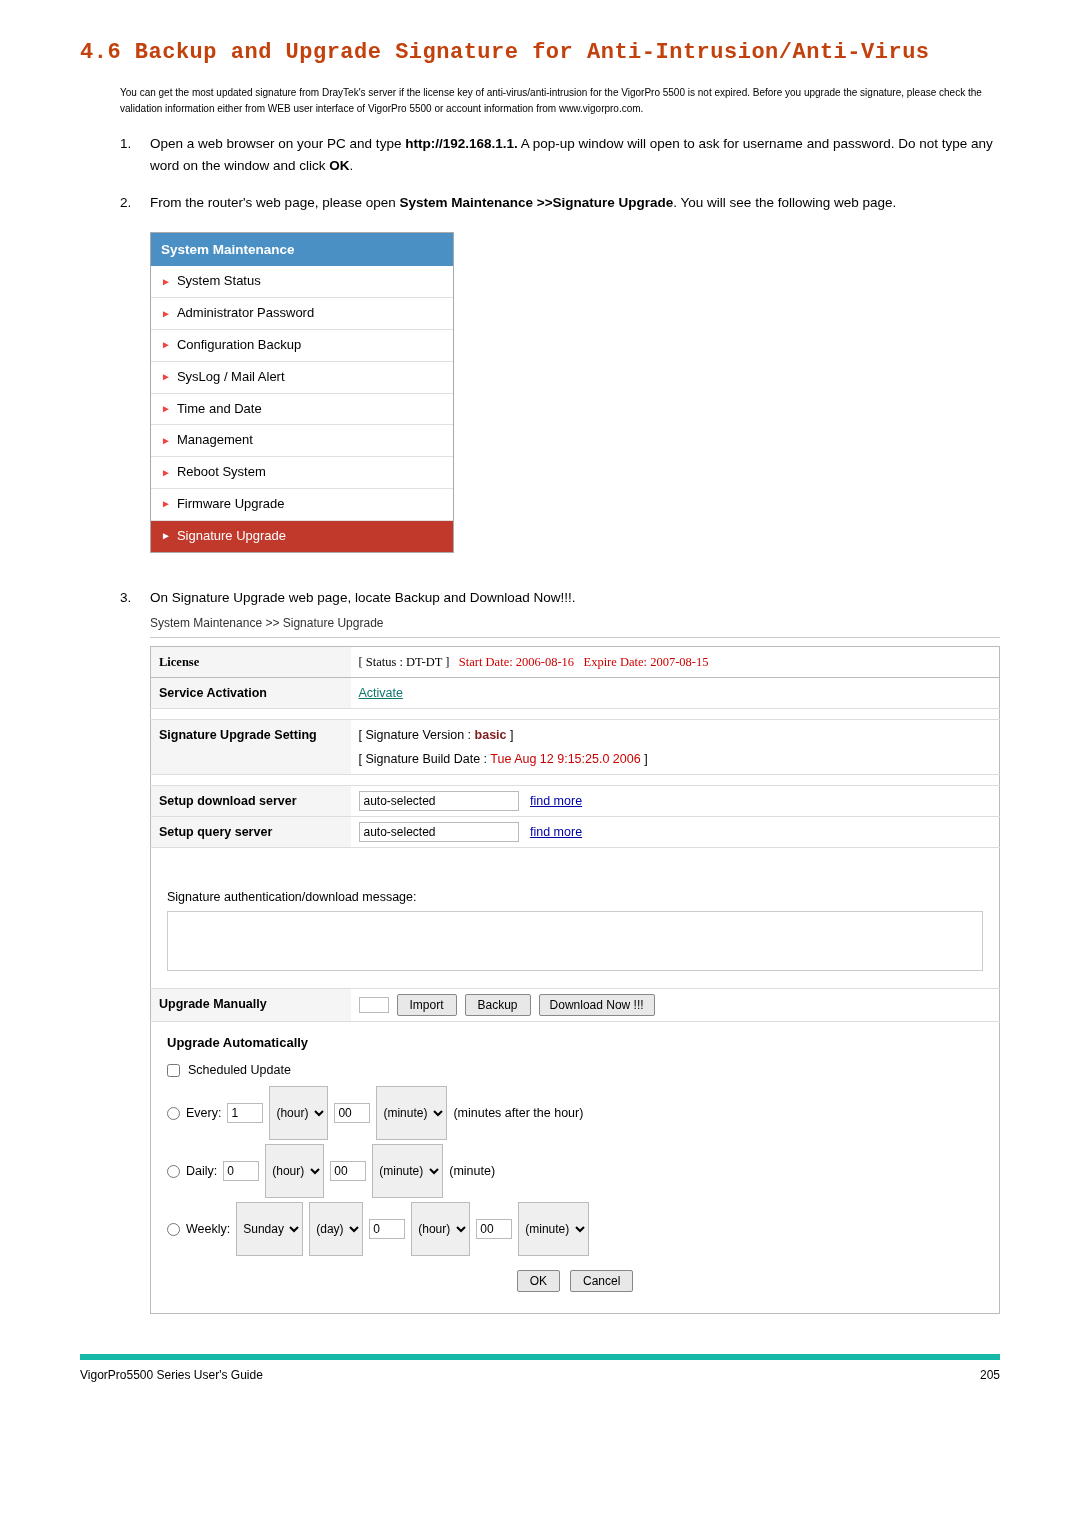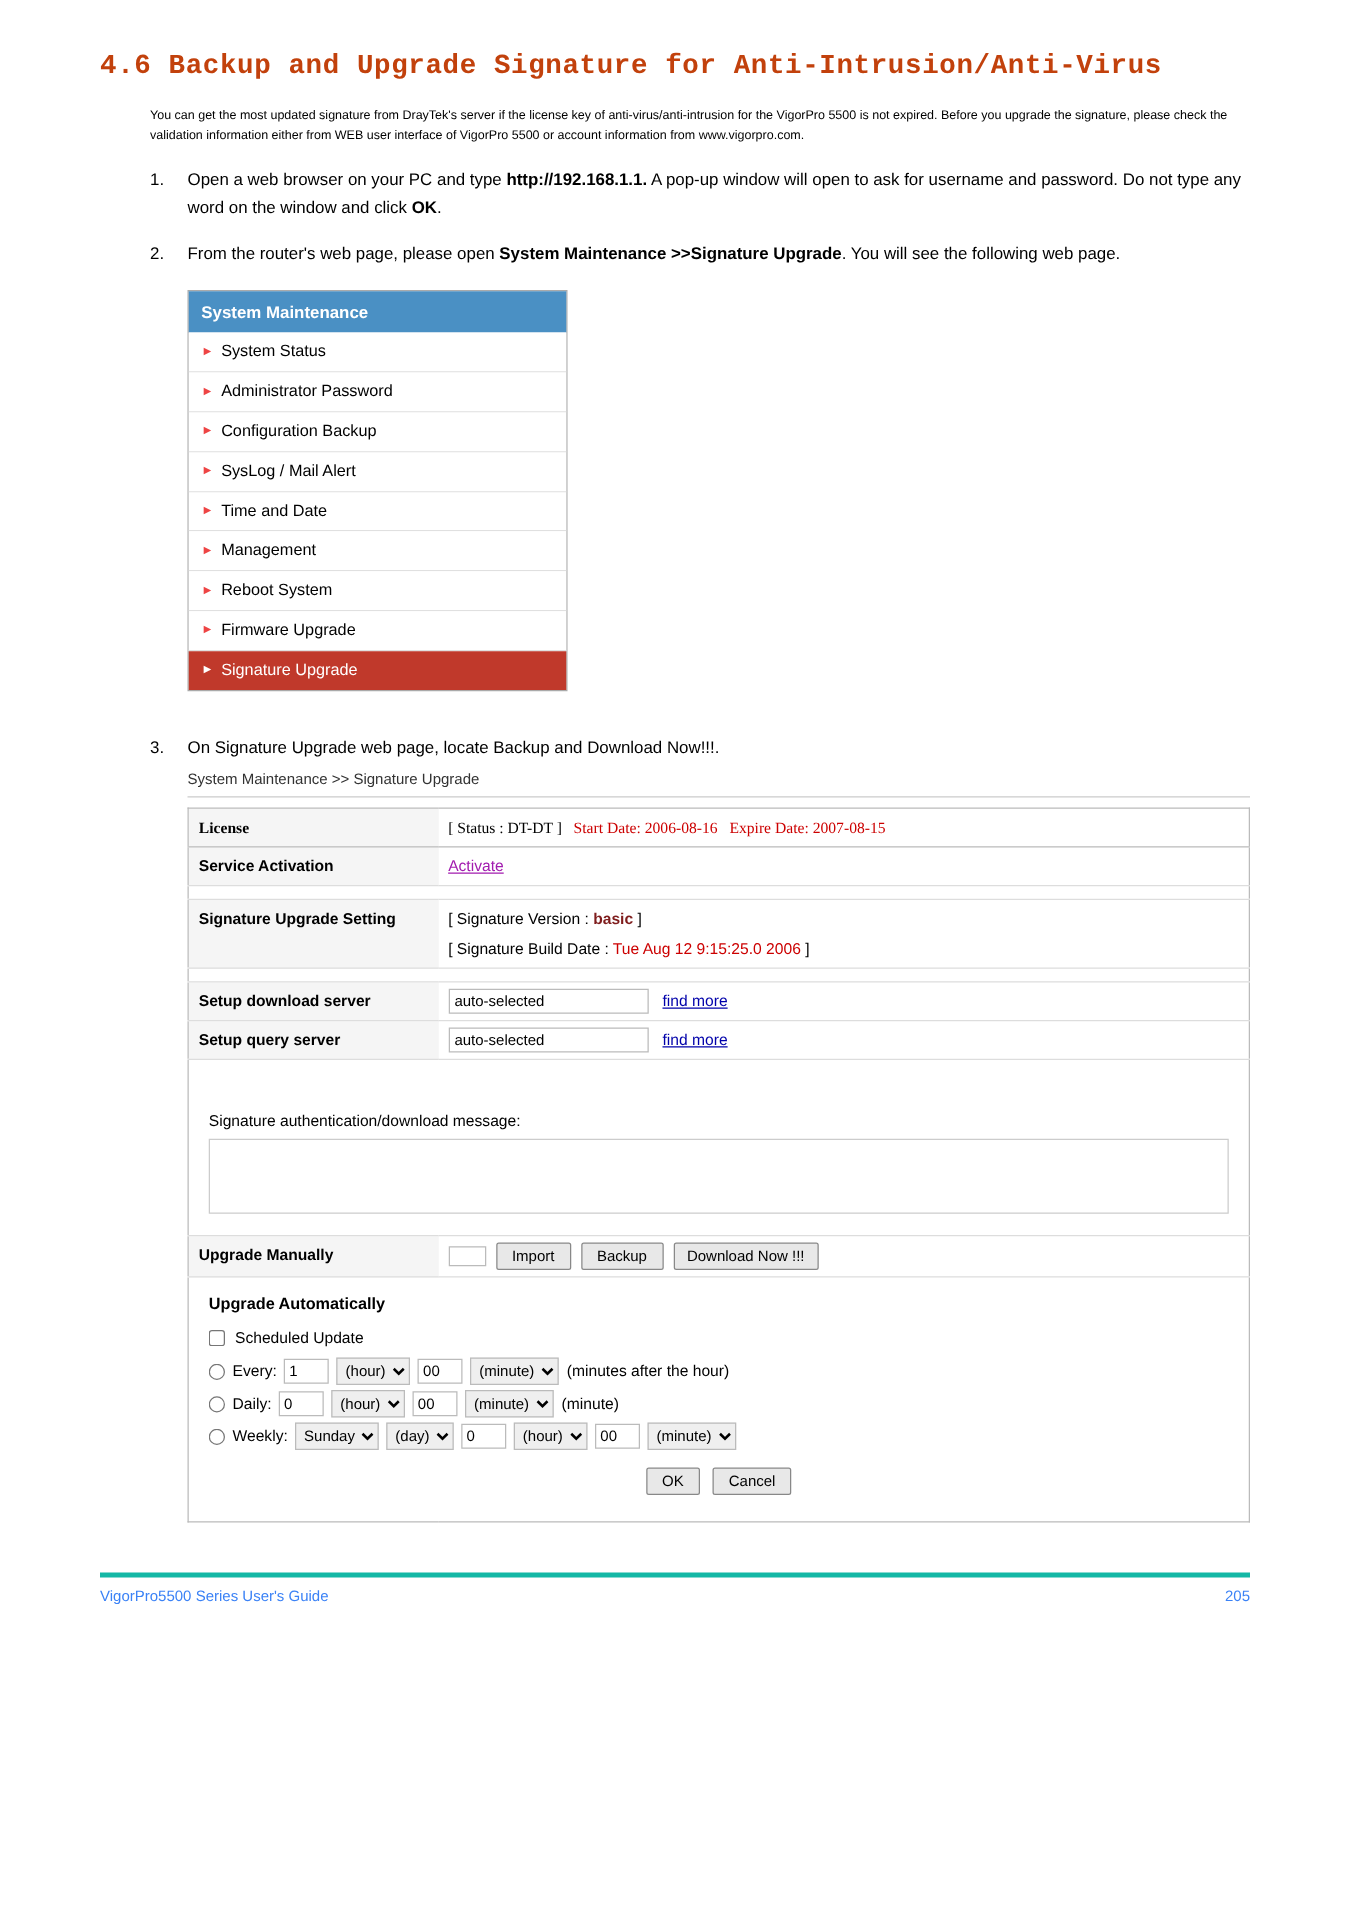--- a/index.html
+++ b/index.html
@@ -148,21 +148,21 @@
     .license-row td {
       border-bottom: 1px solid #bbb;
       font-family: Liberation Serif, serif;
     }
 
     .service-activation-row .label-cell {
       font-weight: bold;
     }
 
     .activate-link {
-      color: #a21caf;
+      color: #0f766e;
       text-decoration: underline;
       cursor: pointer;
     }
 
     .sig-version-text {
       margin-bottom: 4px;
     }
 
     .sig-version-text .basic-highlight {
       color: #7f1d1d;
@@ -259,39 +259,39 @@
 
     .small-input {
       width: 36px;
       border: 1px solid #bbb;
       padding: 2px 3px;
       font-size: 12px;
     }
 
     .small-select {
       border: 1px solid #bbb;
-      padding: 2px 2px;
+      padding: 18px 2px;
       font-size: 12px;
     }
 
     
     .ok-cancel-row {
       display: flex;
       justify-content: center;
       gap: 10px;
       padding: 10px 0;
     }
 
     .footer-bar {
       display: flex;
       justify-content: space-between;
       margin-top: 40px;
       font-size: 12px;
-      color: #3b82f6;
-      border-top: 4px solid #14b8a6;
+      color: #000000;
+      border-top: 6px solid #14b8a6;
       padding-top: 8px;
     }
 
     .server-input {
       border: 1px solid #bbb;
       padding: 2px 4px;
       font-size: 12px;
       width: 160px;
       background: #fff;
     }

